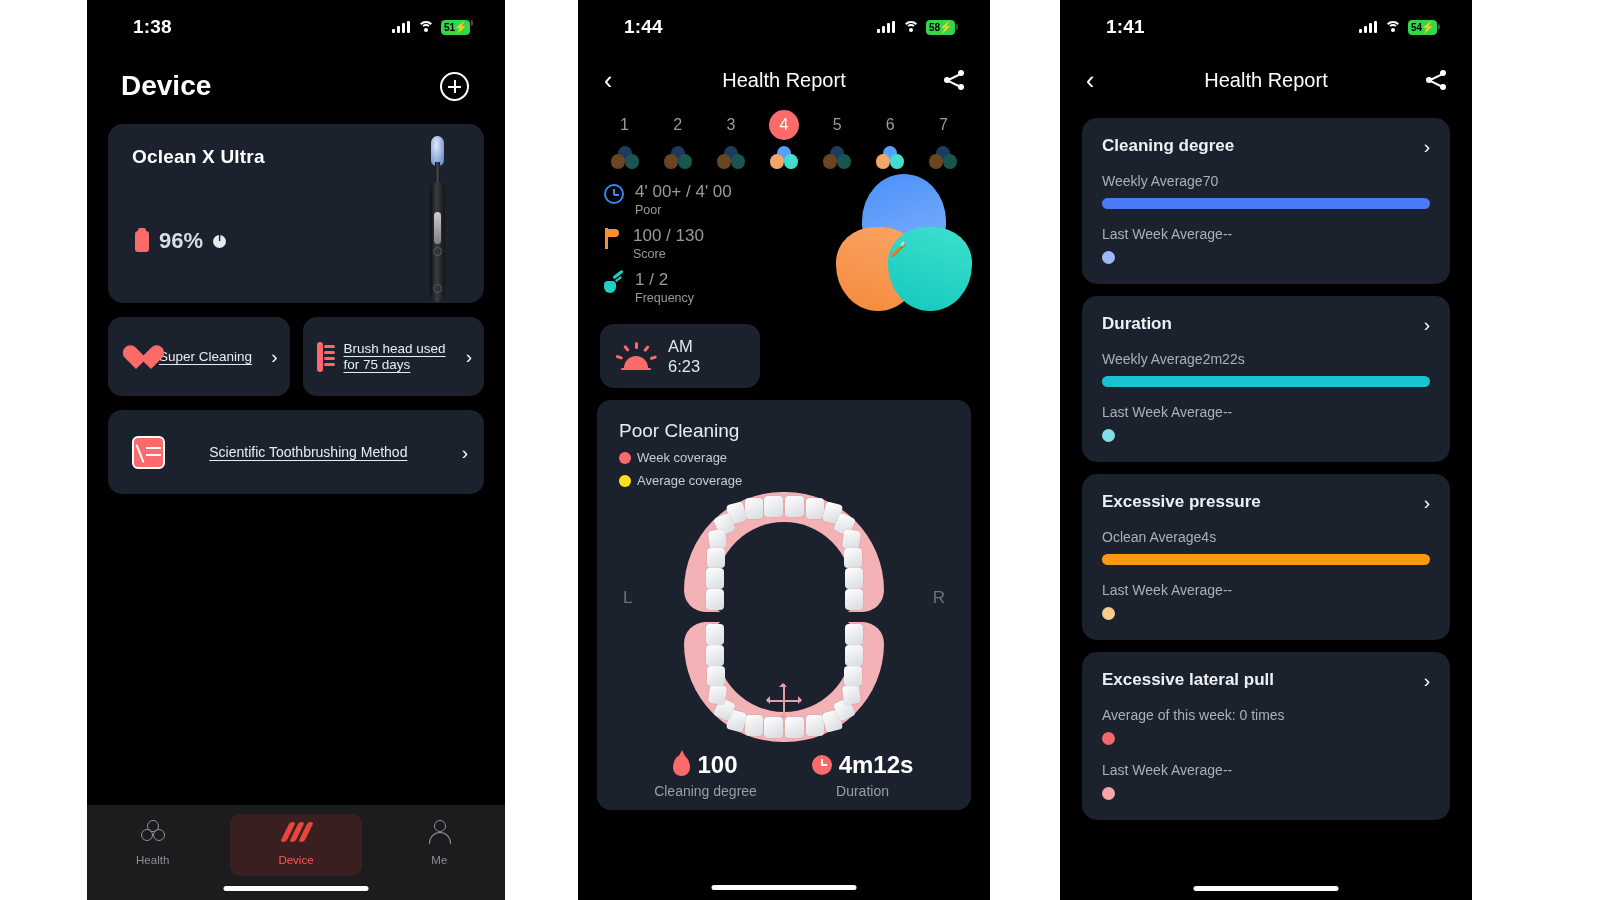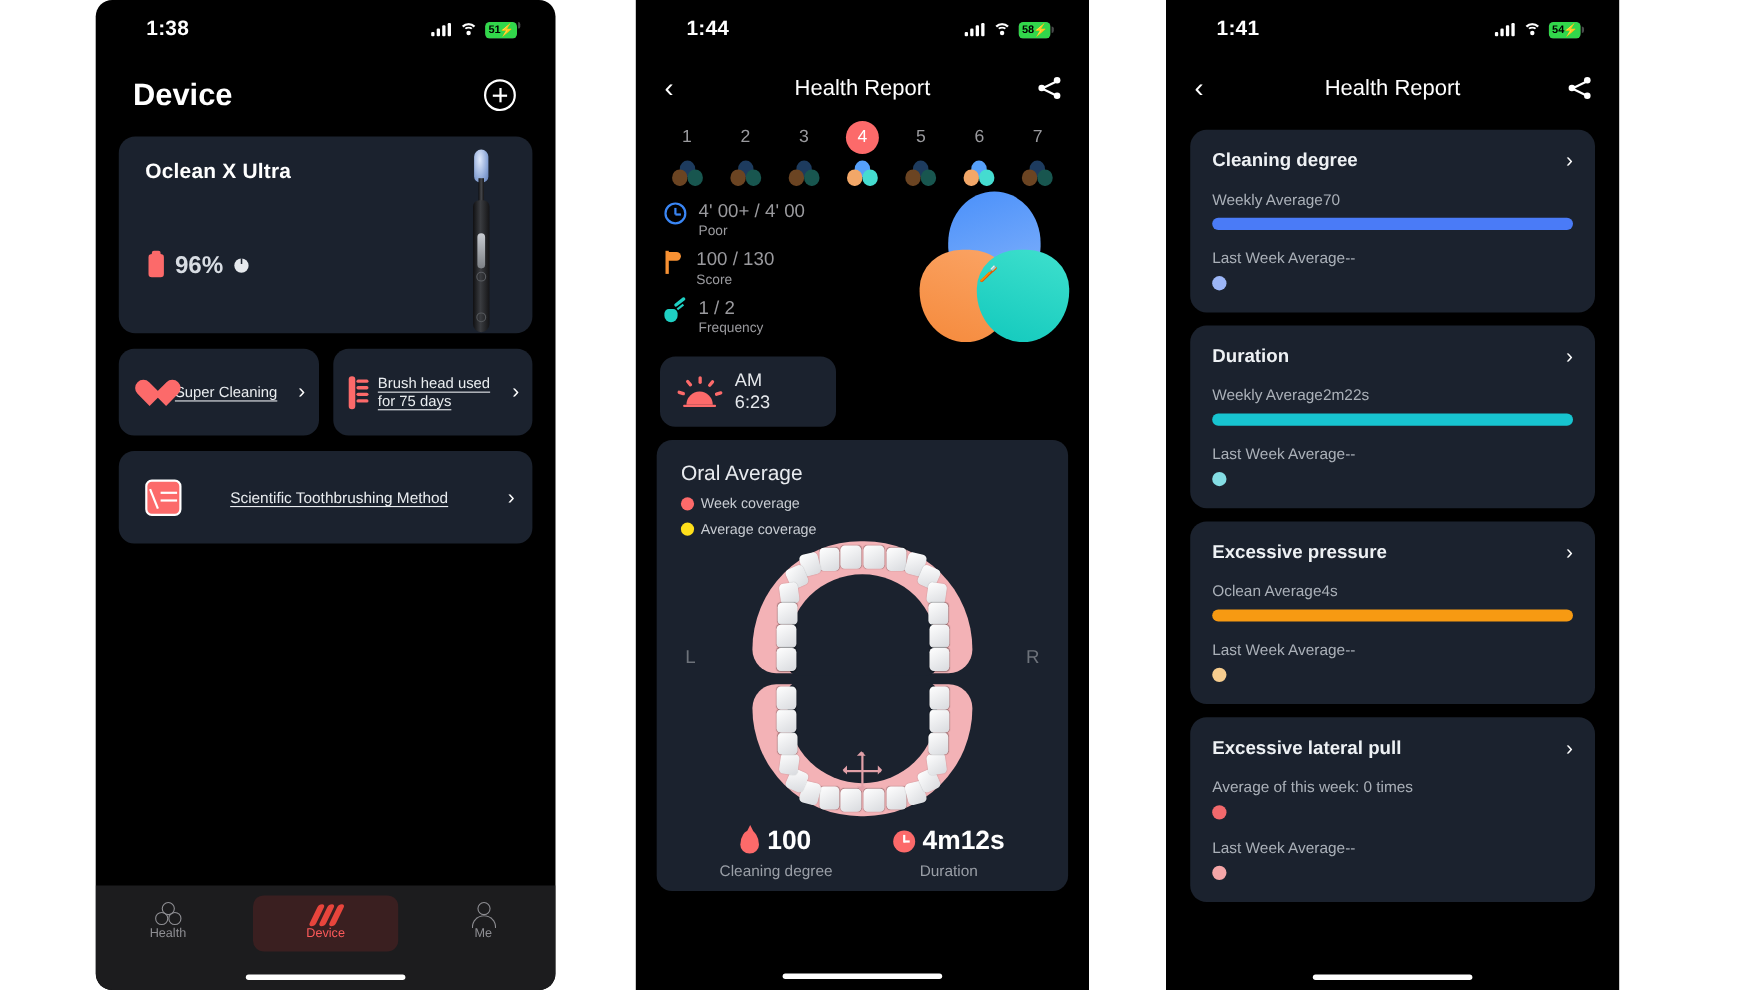--- a/index.html
+++ b/index.html
@@ -2,21 +2,21 @@
 <html><head>
 <meta charset="utf-8">
 <style>
   * { margin:0; padding:0; box-sizing:border-box; }
   html,body { width:1600px; height:900px; background:#ffffff; overflow:hidden; }
   body { font-family:"Liberation Sans", sans-serif; -webkit-font-smoothing:antialiased; }
 
   .stage { position:relative; width:1600px; height:900px; background:#fff; }
 
   .phone { position:absolute; top:0; height:900px; background:#000; overflow:hidden; }
-  #phone1 { left:87px;  width:418px;border-radius:15px; }
+  #phone1 { left:87px;  width:418px; }
   #phone2 { left:578px; width:412px; }
   #phone3 { left:1060px;width:412px; }
 
   
   .statusbar { height:54px; display:flex; align-items:center; justify-content:space-between;
                padding:0 32px 0 46px; color:#fff; }
   .sb-time { font-size:19px; font-weight:bold; letter-spacing:.2px; }
   .sb-right { display:flex; align-items:center; gap:7px; }
   .sig { display:flex; align-items:flex-end; gap:2px; height:12px; }
   .sig i { display:block; width:3px; background:#fff; border-radius:1px; }
@@ -94,21 +94,21 @@
                     text-decoration:underline; text-underline-offset:3px; padding-right:10px;}
   .bookic { width:33px; height:33px; background:#fc6a6a; border-radius:6px; position:relative; flex:0 0 auto;
             border:2px solid #fff; }
   .bookic:before { content:""; position:absolute; left:5px; top:6px; width:2px; height:19px;
                    background:#fff; transform:rotate(-22deg); }
   .bookic:after { content:""; position:absolute; left:12px; top:9px; width:15px; height:2px; background:#fff;
                   box-shadow:0 7px 0 #fff; }
 
   .tabbar { position:absolute; left:0; right:0; bottom:0; height:95px; background:#1c1c1e;
             display:flex; align-items:flex-start; padding-top:9px; }
-  .tab { flex:1; display:flex; flex-direction:column; align-items:center; gap:1px; padding:6px 0 0; }
+  .tab { flex:1; display:flex; flex-direction:column; align-items:center; gap:12px; padding:6px 0 0; }
   .tab .tlbl { font-size:11.5px; color:#8e8e93; }
   .tab.active { background:#3a1f20; border-radius:10px; margin:0 12px; padding:8px 0 10px; }
   .tab.active .tlbl { color:#fc5a5a; }
   .ic-health { width:24px; height:22px; position:relative; }
   .ic-health i { position:absolute; width:12px; height:12px; border:1.5px solid #8e8e93; border-radius:50%; }
   .ic-health i:nth-child(1){ left:6px; top:0; }
   .ic-health i:nth-child(2){ left:0; top:9px; }
   .ic-health i:nth-child(3){ left:12px; top:9px; }
   .ic-device { width:26px; height:20px; position:relative; }
   .ic-device i { position:absolute; width:6px; height:20px; background:#e8453c; border-radius:3px;
@@ -501,21 +501,21 @@
         <div class="dome"></div>
           <div class="base"></div>
       </div>
       <div class="am-txt">
         <div>AM</div>
         <div>6:23</div>
       </div>
     </div>
 
     <div class="oral">
-      <div class="oral-t">Oral Average</div>
+      <div class="oral-t">Poor Cleaning</div>
       <div class="leg">
         <div class="d" style="background:#fc6a6a"></div>
         <span>Week coverage</span>
       </div>
       <div class="leg">
         <div class="d" style="background:#ffe01b"></div>
         <span>Average coverage</span>
       </div>
 
       <div class="mouth">

